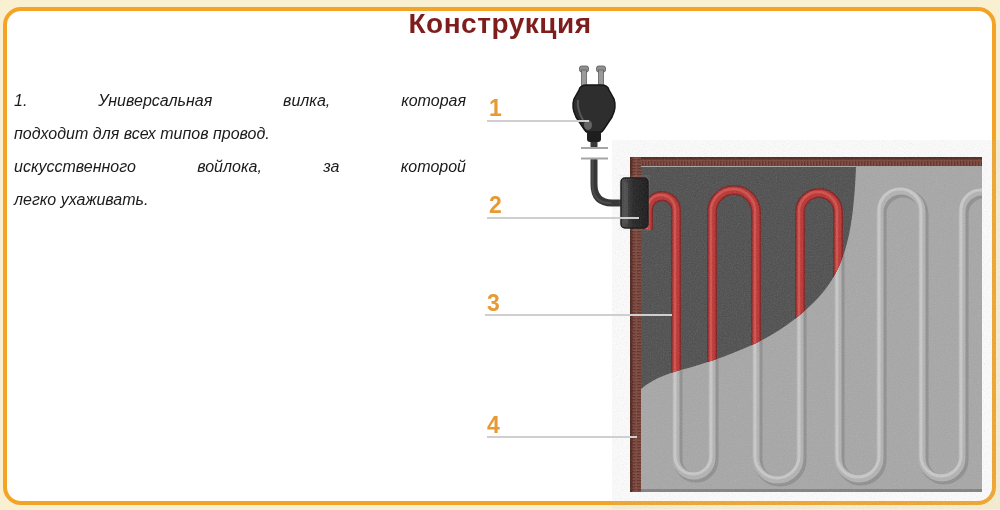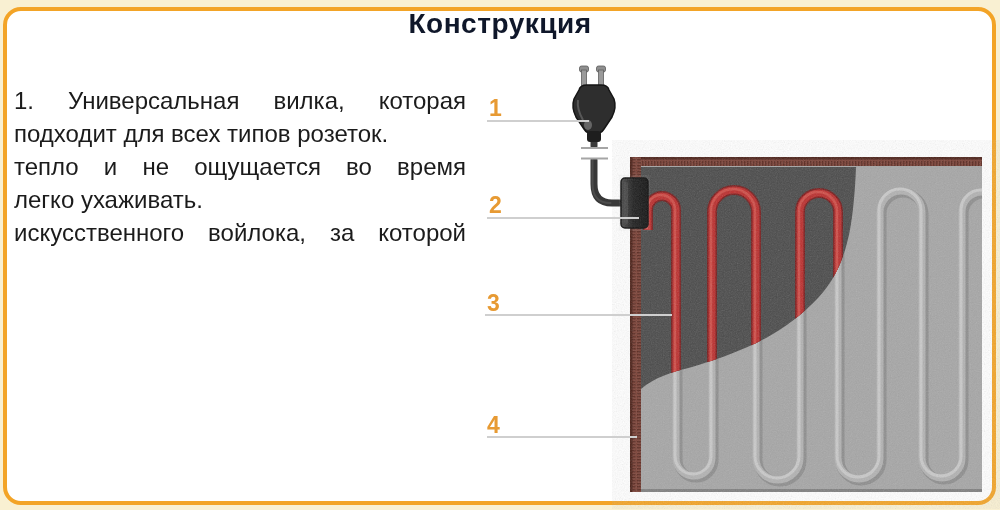--- a/index.html
+++ b/index.html
@@ -8,26 +8,26 @@
     background:#F9F0D2; overflow:hidden;
     font-family:"Liberation Sans","DejaVu Sans",sans-serif;
   }
   .frame{
     position:absolute; left:3px; top:7px; width:993px; height:498px;
     box-sizing:border-box; border:4px solid #F3A427; border-radius:18px;
     background:#ffffff;
   }
   .title{
     position:absolute; left:0; right:0; top:8px;
-    text-align:center; color:#0f172a; font-weight:bold;
+    text-align:center; color:#7f1d1d; font-weight:bold;
     font-size:28px; letter-spacing:0.5px; z-index:3;
   }
   .textblock{
     position:absolute; left:14px; top:84px; width:452px;
-    font-size:24px; line-height:33px; color:#1b1b1b; z-index:3;
+    font-size:16px; line-height:33px; color:#1b1b1b; z-index:3;font-style:italic;
   }
   .tline{height:33px; overflow:visible; white-space:nowrap;}
   .tline.j{text-align:justify; text-align-last:justify;}
   .tline.l{text-align:left;}
   .callout-num{
     position:absolute; color:#E79A33; font-weight:bold; font-size:23px;
     line-height:23px; z-index:6;
   }
   .leader{
     position:absolute; height:2px; background:#CFCFCF; z-index:5;
@@ -37,24 +37,23 @@
 </head>
 <body>
 
 <div class="page">
   <div class="frame"></div>
 
   <div class="title">Конструкция</div>
 
   <div class="textblock">
     <div class="tline j">1. Универсальная вилка, которая</div>
-    <div class="tline l">подходит для всех типов розеток.</div>
-    <div class="tline j">тепло и не ощущается во время</div>
+    <div class="tline l">подходит для всех типов провод.</div>
+    <div class="tline j">искусственного войлока, за которой</div>
     <div class="tline l">легко ухаживать.</div>
-    <div class="tline j">искусственного войлока, за которой</div>
   </div>
 
   <div class="callout-num" style="left:489px; top:97px;">1</div>
   <div class="callout-num" style="left:489px; top:194px;">2</div>
   <div class="callout-num" style="left:487px; top:292px;">3</div>
   <div class="callout-num" style="left:487px; top:414px;">4</div>
 
   <div class="leader" style="left:487px; top:120px; width:102px;"></div>
   <div class="leader" style="left:487px; top:217px; width:152px;"></div>
   <div class="leader" style="left:485px; top:314px; width:187px;"></div>

